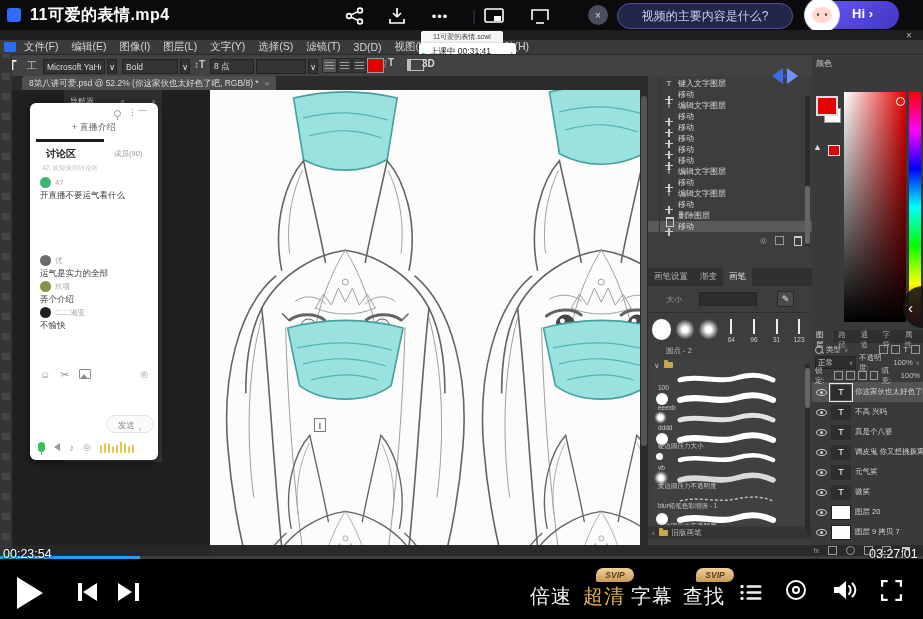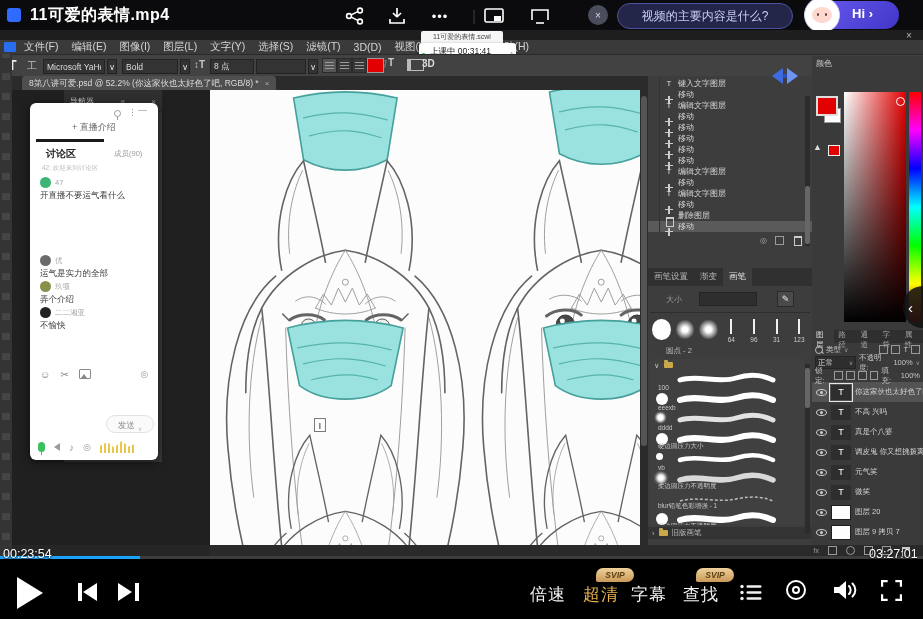--- a/index.html
+++ b/index.html
@@ -178,21 +178,21 @@
   
   .pbar{left:0;top:556px;width:923px;height:63px;background:#000;}
   .ptrack{left:0;top:556px;width:923px;height:3px;background:#3d3d3d;}
   .pfill{left:0;top:556px;width:140px;height:3px;background:#1ba2fa;}
   .ptime{top:547px;color:#fff;font-size:12.5px;text-shadow:0 1px 2px #000;}
   .playtri{left:17px;top:577px;width:0;height:0;border-top:16px solid transparent;border-bottom:16px solid transparent;
            border-left:26px solid #fff;}
   .skip{top:582px;width:22px;height:20px;}
   .skbar{position:absolute;top:1px;width:3.5px;height:18px;background:#fff;}
   .sktri{position:absolute;top:1px;width:0;height:0;border-top:9px solid transparent;border-bottom:9px solid transparent;}
-  .plabel{top:583px;color:#f1f1f1;font-size:17px;letter-spacing:1px;}
+  .plabel{top:583px;color:#f1f1f1;font-size:20px;letter-spacing:1px;}
   .gold{color:#e8b04e;}
   .svip{width:38px;height:14px;border-radius:8px 8px 8px 2px;background:linear-gradient(#f0d09a,#c89a58);
         color:#5c4116;font-size:8.5px;font-weight:bold;font-style:italic;display:flex;align-items:center;justify-content:center;}
   .ringic{left:786px;top:580px;width:20px;height:20px;border:2px solid #fff;border-radius:50%;box-sizing:border-box;}
   .ringic::after{content:"";position:absolute;left:4px;top:4px;width:8px;height:8px;border:2px solid #fff;border-radius:50%;box-sizing:border-box;}
 </style>
 </head>
 <body>
 
 <div id="stage" class="nosel">

